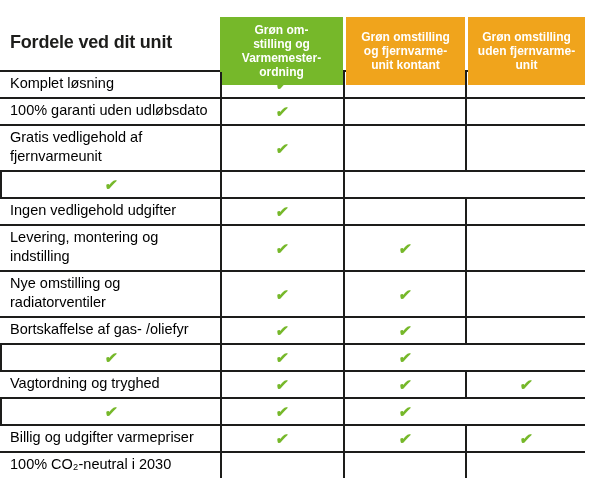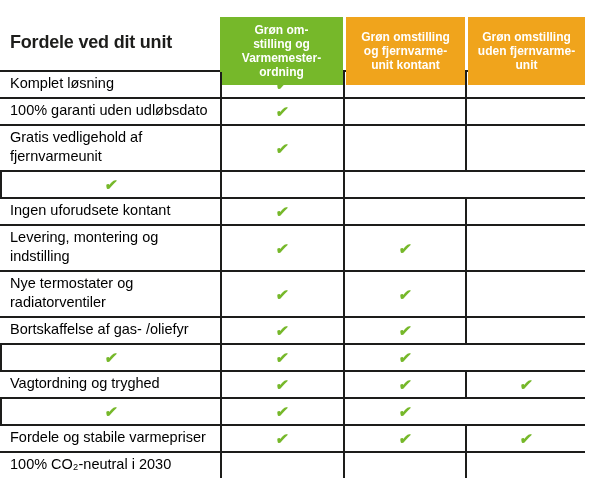--- a/index.html
+++ b/index.html
@@ -121,39 +121,39 @@
         <div class="check-cell"></div>
       </div>
       <div class="grid row">
         <div class="check-cell">
           <span class="check" style="color: rgb(118, 184, 42);">✔</span>
         </div>
         <div class="check-cell"></div>
         <div class="check-cell"></div>
       </div>
       <div class="grid row">
-        <div class="label-cell">Ingen uforudsete kontant</div>
+        <div class="label-cell">Ingen vedligehold udgifter</div>
         <div class="check-cell">
           <span class="check" style="color: rgb(118, 184, 42);">✔</span>
         </div>
         <div class="check-cell"></div>
         <div class="check-cell"></div>
       </div>
       <div class="grid row">
         <div class="label-cell">Levering, montering og indstilling</div>
         <div class="check-cell">
           <span class="check" style="color: rgb(118, 184, 42);">✔</span>
         </div>
         <div class="check-cell">
           <span class="check" style="color: rgb(118, 184, 42);">✔</span>
         </div>
         <div class="check-cell"></div>
       </div>
       <div class="grid row">
-        <div class="label-cell">Nye termostater og
+        <div class="label-cell">Nye omstilling og
 radiatorventiler</div>
         <div class="check-cell">
           <span class="check" style="color: rgb(118, 184, 42);">✔</span>
         </div>
         <div class="check-cell">
           <span class="check" style="color: rgb(118, 184, 42);">✔</span>
         </div>
         <div class="check-cell"></div>
       </div>
       <div class="grid row">
@@ -194,21 +194,21 @@
           <span class="check" style="color: rgb(118, 184, 42);">✔</span>
         </div>
         <div class="check-cell">
           <span class="check" style="color: rgb(118, 184, 42);">✔</span>
         </div>
         <div class="check-cell">
           <span class="check" style="color: rgb(118, 184, 42);">✔</span>
         </div>
       </div>
       <div class="grid row">
-        <div class="label-cell">Fordele og stabile varmepriser</div>
+        <div class="label-cell">Billig og udgifter varmepriser</div>
         <div class="check-cell">
           <span class="check" style="color: rgb(118, 184, 42);">✔</span>
         </div>
         <div class="check-cell">
           <span class="check" style="color: rgb(118, 184, 42);">✔</span>
         </div>
         <div class="check-cell">
           <span class="check" style="color: rgb(118, 184, 42);">✔</span>
         </div>
       </div>

